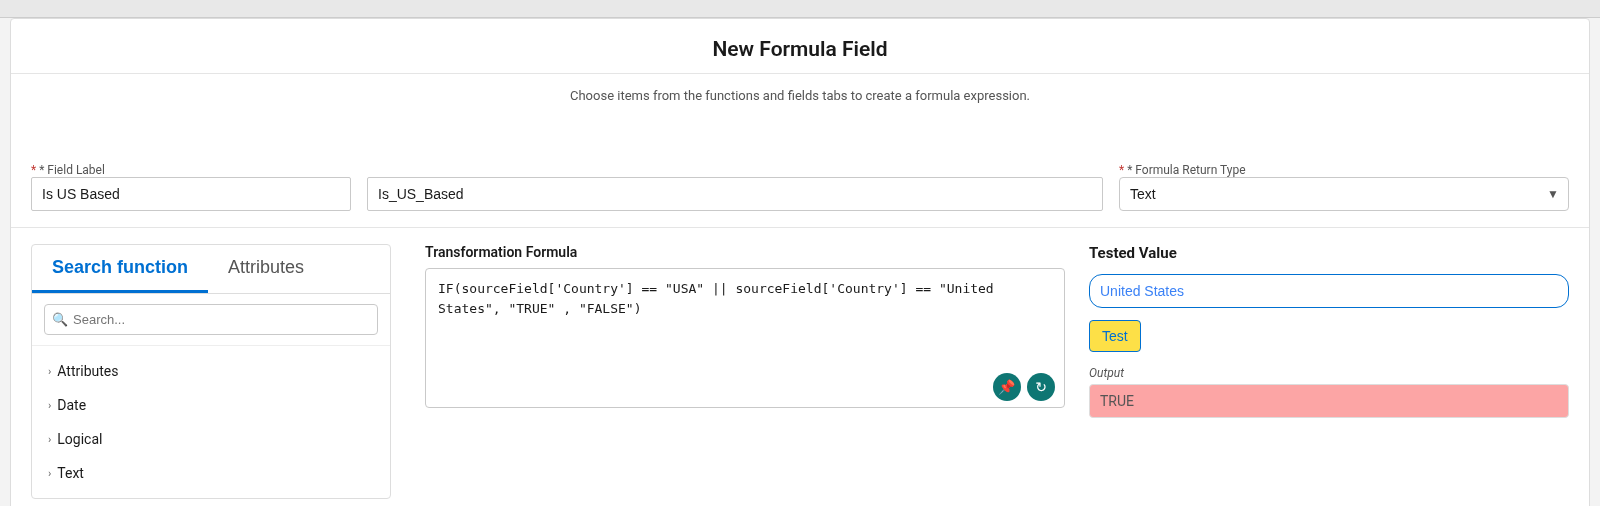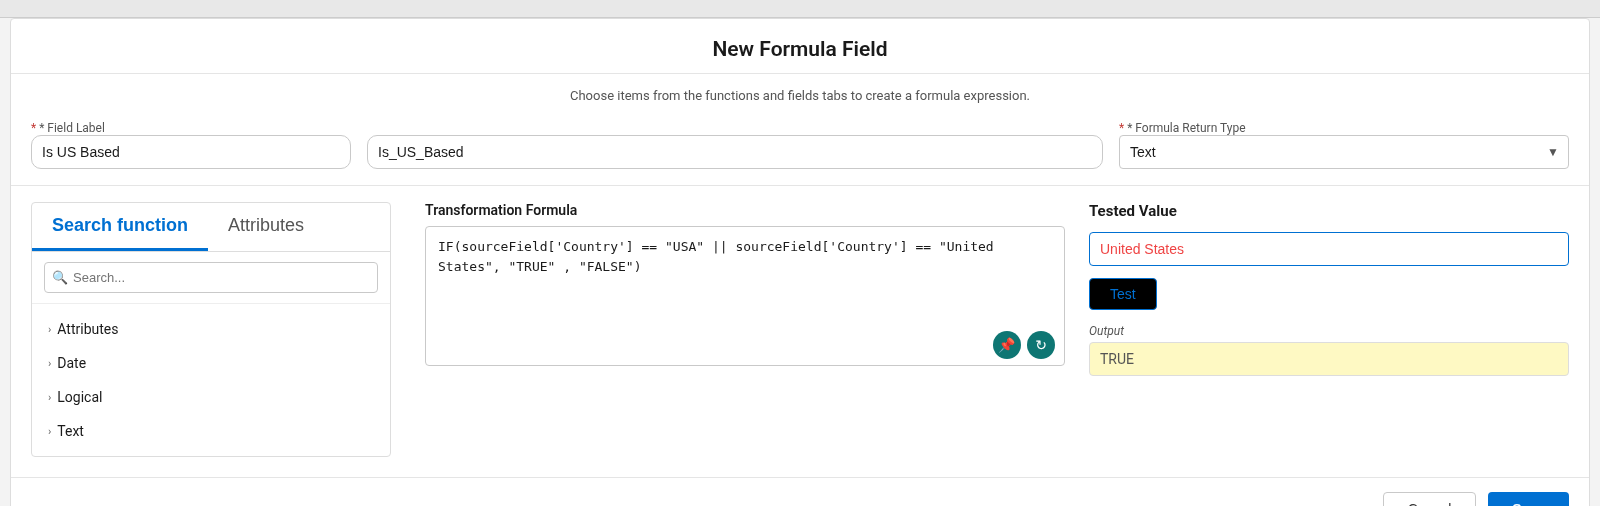--- a/index.html
+++ b/index.html
@@ -43,31 +43,31 @@
       gap: 16px;
       padding: 10px 20px 16px;
       align-items: flex-end;
     }
     .field-group {
       display: flex;
       flex-direction: column;
     }
     .field-group.field-label-group { flex: 0 0 320px; }
     .field-group.field-api-group { flex: 1 1 auto; }
-    .field-group.field-return-group { flex: 0 0 450px; }
+    .field-group.field-return-group { flex: 0 0 450px; margin-top: 42px; }
     .field-group label {
       font-size: 12px;
       color: #555;
     }
     .field-group label .required {
       color: #c23934;
     }
     .field-group input[type="text"] {
       border: 1px solid #c9c9c9;
-      border-radius: 10px;
+      border-radius: 2px;
       padding: 8px 10px;
       font-size: 14px;
       color: #1a1a1a;
       width: 100%;
       outline: none;
     }
     .select-wrapper {
       position: relative;
     }
     .select-wrapper select {
@@ -225,47 +225,47 @@
       color: #1a1a1a;
     }
     .tested-label {
       font-size: 12px;
       color: #555;
       margin-bottom: 4px;
     }
     .tested-input {
       width: 100%;
       border: 1px solid #0070d2;
-      border-radius: 4px;
+      border-radius: 13px;
       padding: 8px 10px;
       font-size: 14px;
-      color: #ef4444;
+      color: #3b82f6;
       outline: none;
       margin-bottom: 12px;
     }
     .test-btn {
       border: 1px solid #0070d2;
       color: #0070d2;
-      background: #000000;
-      border-radius: 4px;
-      padding: 7px 20px;
+      background: #fde047;
+      border-radius: 4px;
+      padding: 7px 12px;
       font-size: 14px;
       cursor: pointer;
       font-weight: 500;
       margin-bottom: 14px;
     }
     .output-label {
       font-size: 12px;
       color: #555;
       margin-bottom: 4px;
       font-style: italic;
     }
     .output-value {
       width: 100%;
-      background: #fef9c3;
+      background: #fca5a5;
       border: 1px solid #ddd;
       border-radius: 4px;
       padding: 8px 10px;
       font-size: 14px;
       color: #555;
     }
     .modal-footer {
       display: flex;
       justify-content: flex-end;
       gap: 12px;

